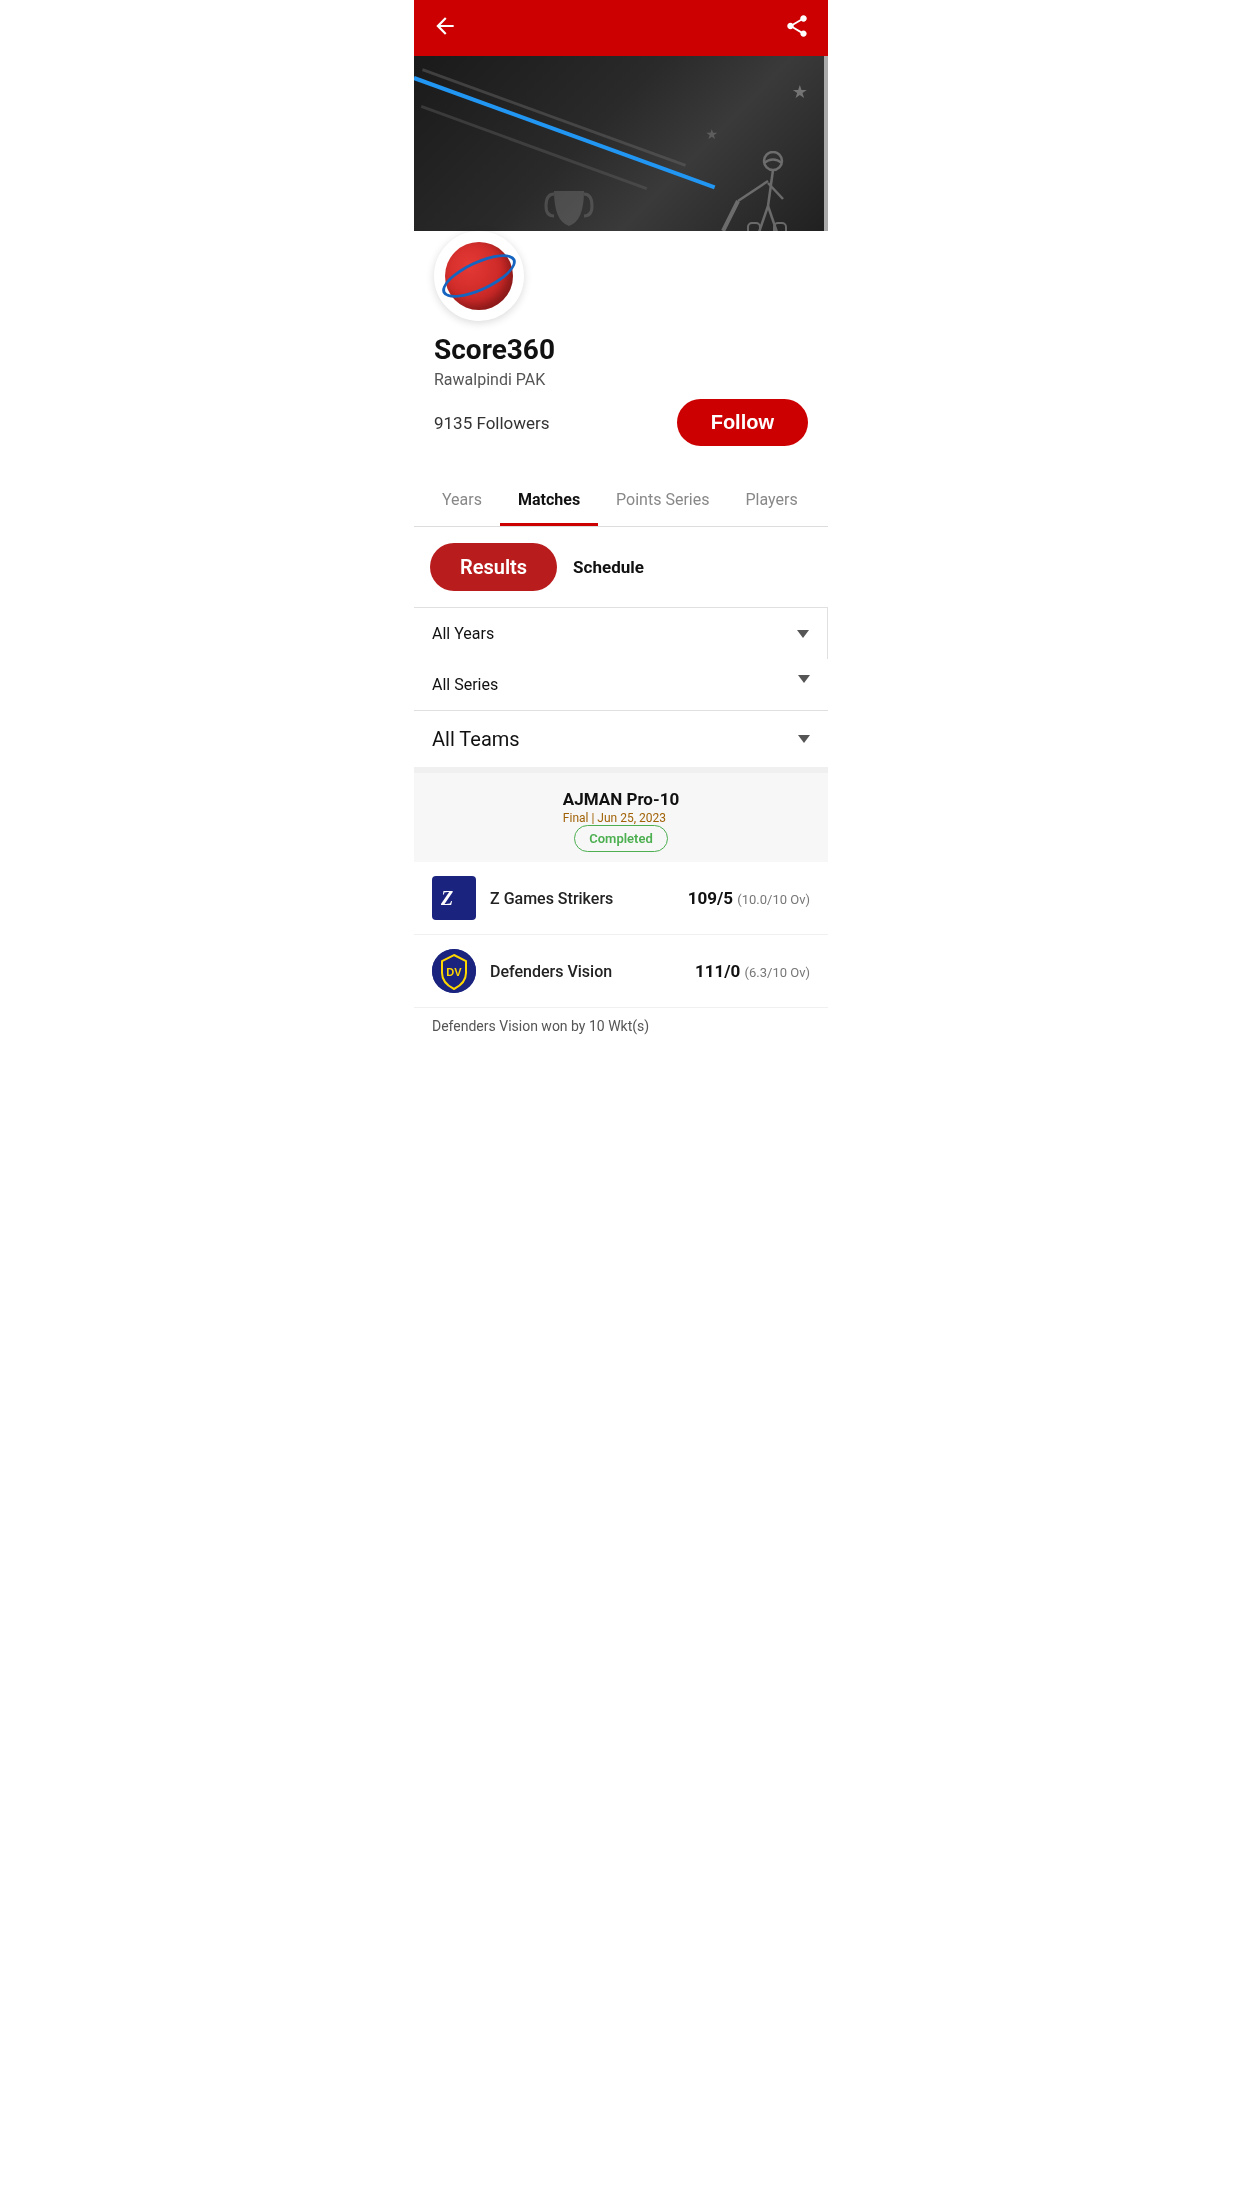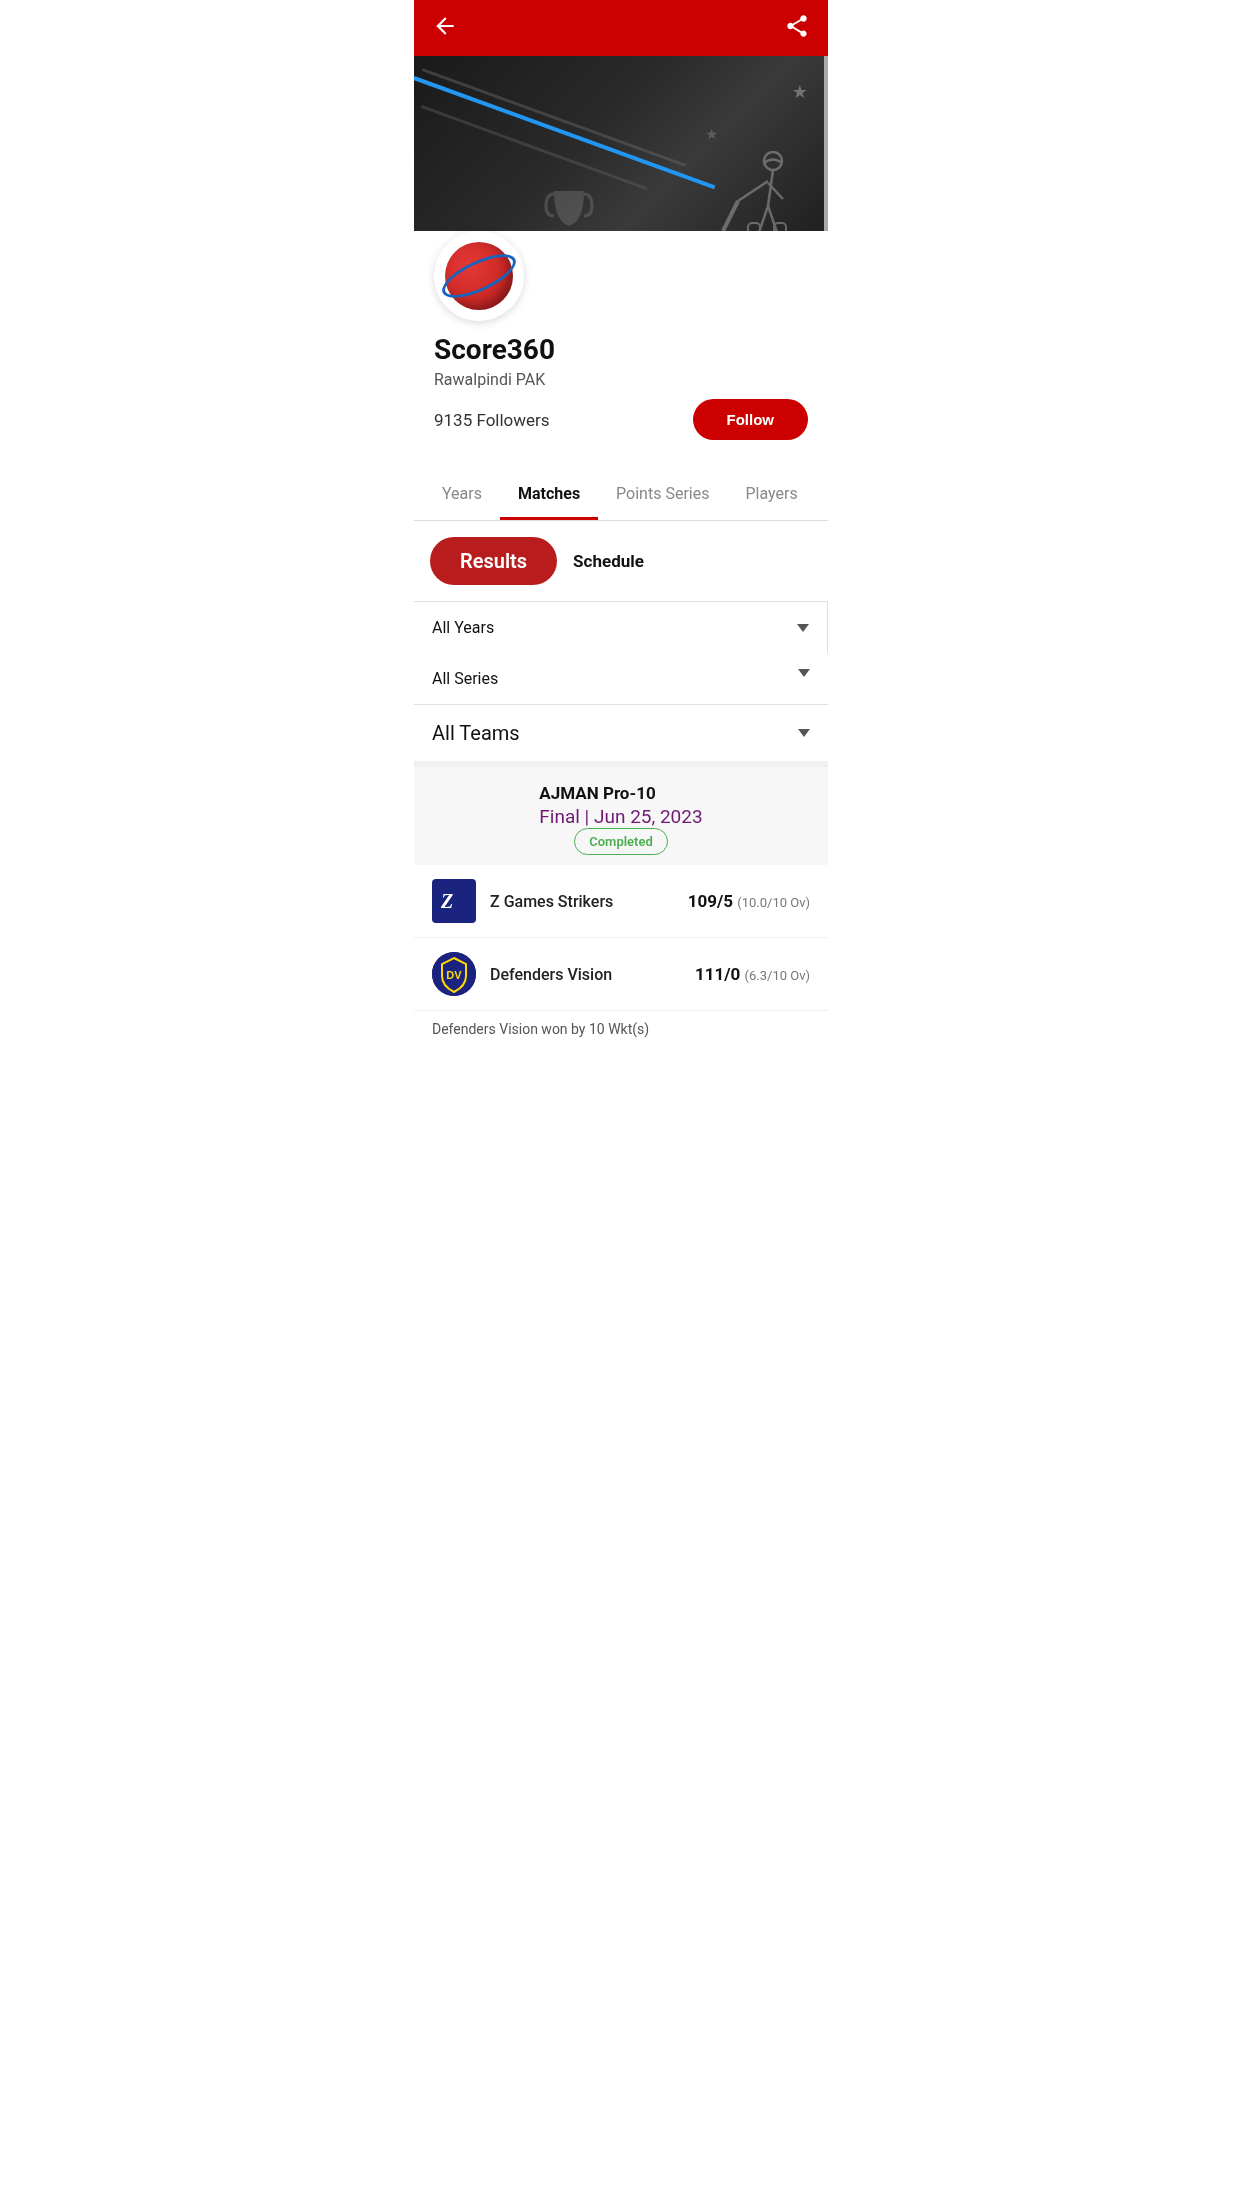--- a/index.html
+++ b/index.html
@@ -130,21 +130,21 @@
     .followers-count {
       font-size: 17px;
       color: #333;
     }
     .follow-btn {
       background: #cc0000;
       color: white;
       border: none;
       border-radius: 30px;
       padding: 12px 34px;
-      font-size: 15px;
+      font-size: 20px;
       font-weight: 600;
       cursor: pointer;
     }
 
     
     .tabs {
       display: flex;
       border-bottom: 1px solid #ddd;
       margin-top: 20px;
       padding: 0 10px;
@@ -253,22 +253,22 @@
       padding: 16px 18px 10px;
       background: #f7f7f7;
       flex-direction: column;
     }
     .match-title {
       font-size: 17px;
       font-weight: 700;
       color: #111;
     }
     .match-sub {
-      font-size: 19px;
-      color: #701a75;
+      font-size: 12px;
+      color: #a16207;
       margin-top: 2px;
     }
     .completed-badge {
       border: 1.5px solid #4CAF50;
       border-radius: 20px;
       padding: 5px 14px;
       font-size: 13px;
       color: #4CAF50;
       font-weight: 600;
     }

